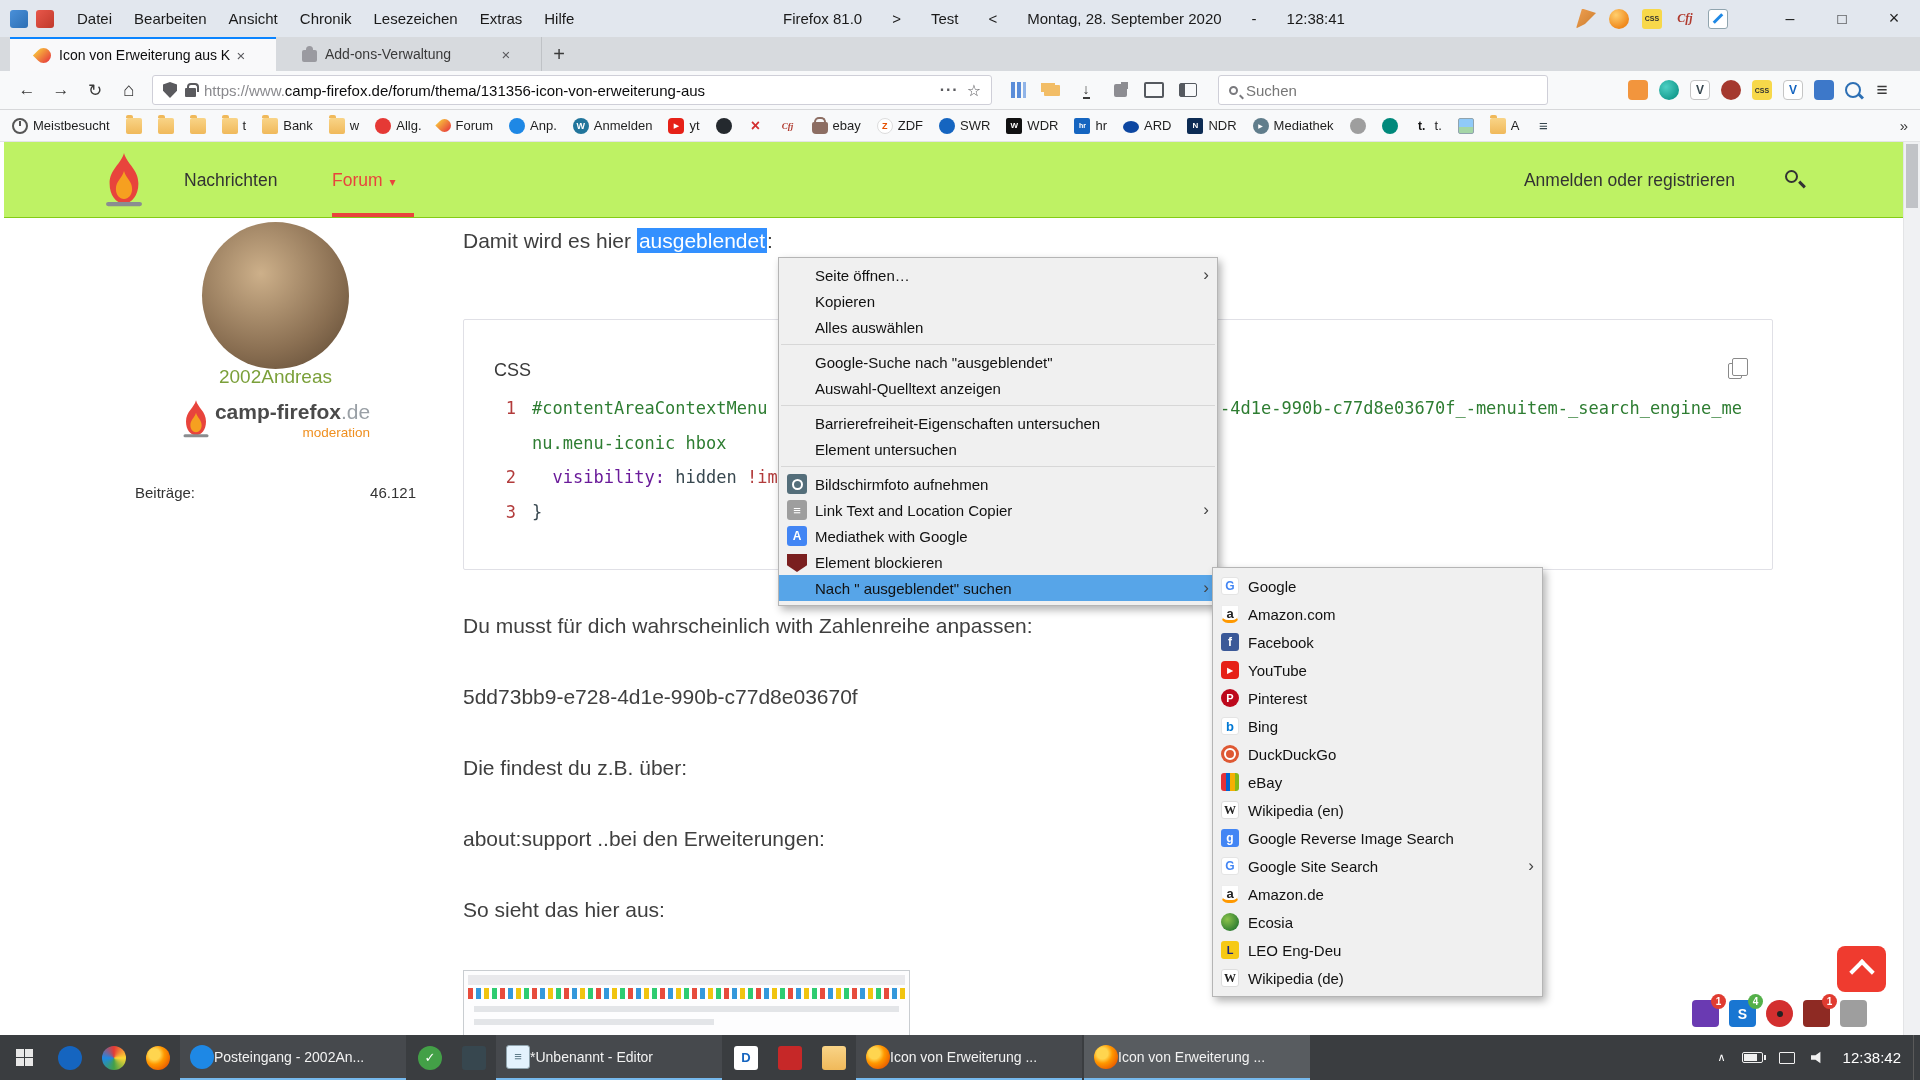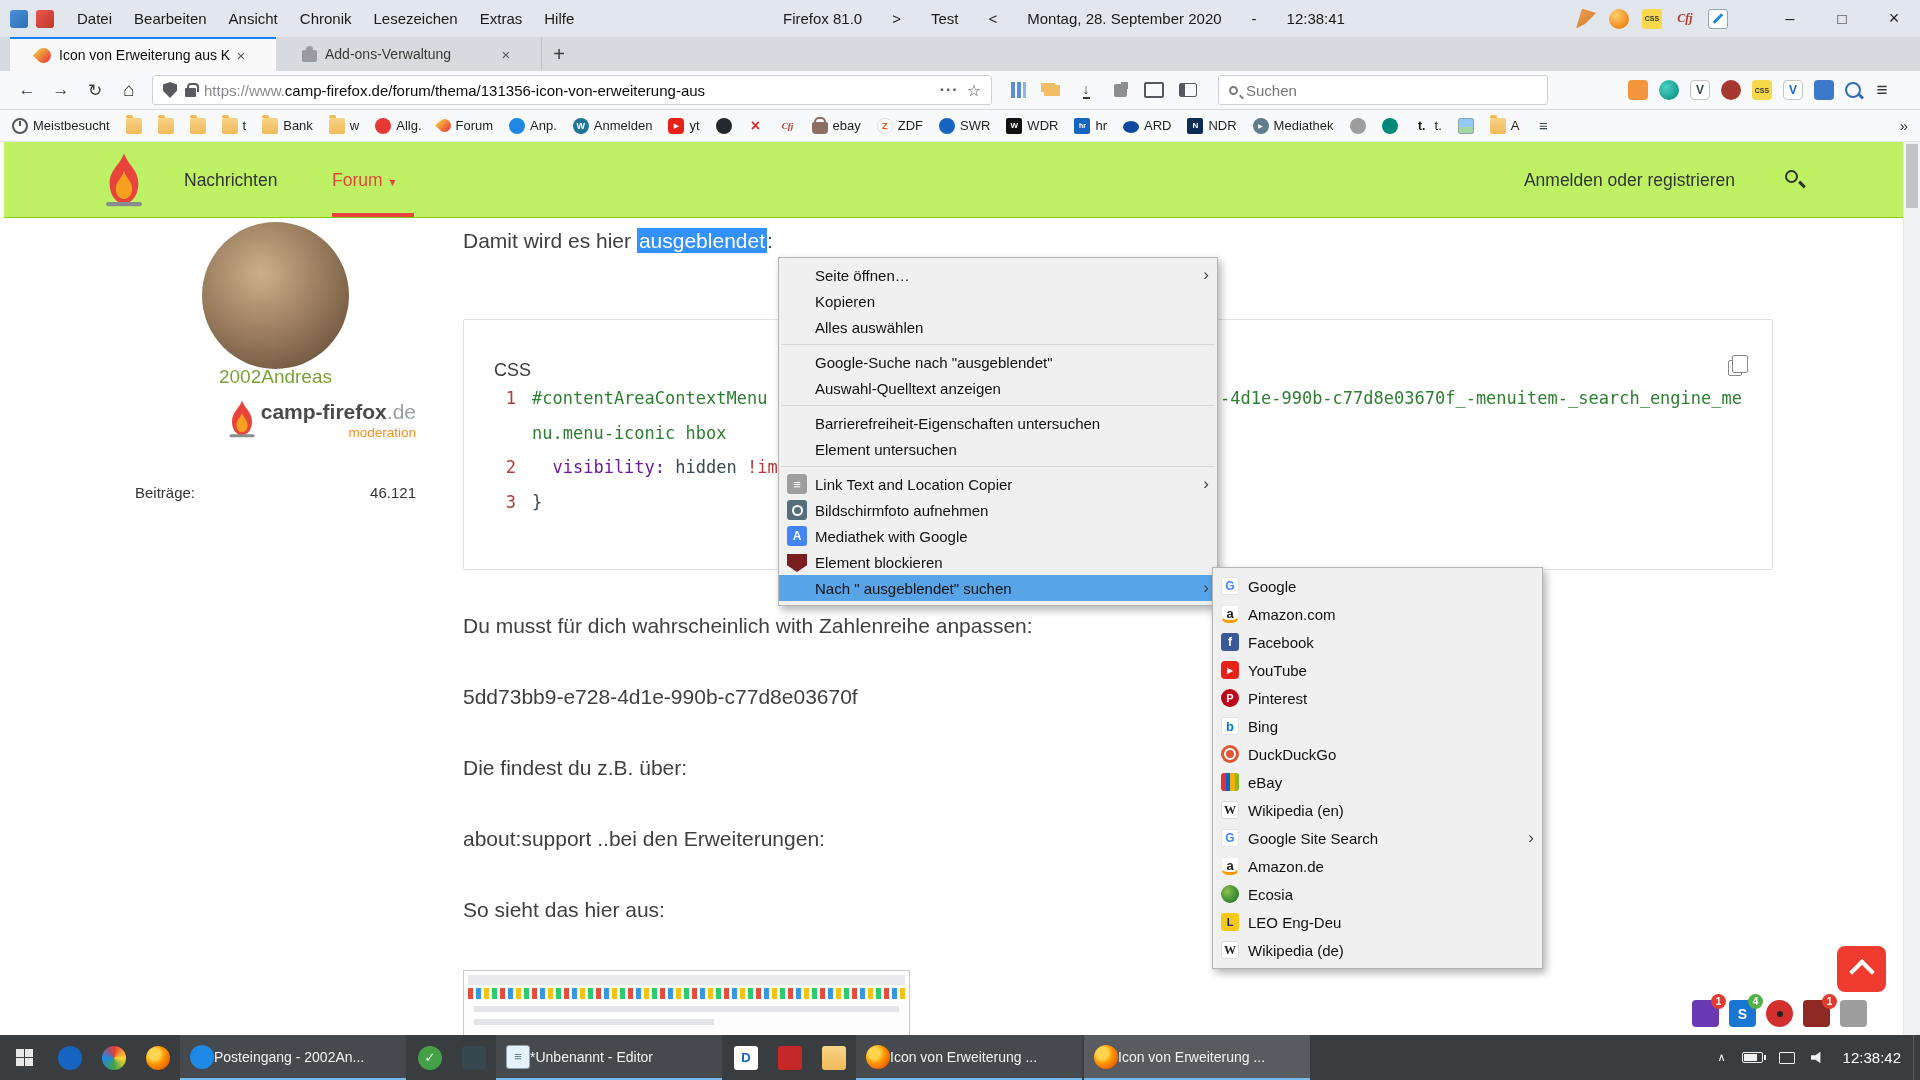--- a/index.html
+++ b/index.html
@@ -140,33 +140,33 @@
   .site-nav.forum{left:328px;color:#e8443c;gap:7px}
   .forum-chev::before{content:"▾";font-size:12px;color:#e8443c}
   .forum-underline{position:absolute;left:328px;bottom:0;width:82px;height:4px;background:#e8443c}
   .site-login{position:absolute;right:189px;top:0;height:76px;display:flex;align-items:center;font-size:17.5px;color:#333}
   .site-search{position:absolute;right:126px;top:28px;width:13px;height:13px;border:2.5px solid #333;border-radius:50%}
   .site-search::after{content:"";position:absolute;left:11px;top:11px;width:8px;height:3px;background:#333;transform:rotate(45deg)}
 
   
   .avatar{position:absolute;left:202px;top:80px;width:147px;height:147px;border-radius:50%;background:radial-gradient(circle at 40% 35%,#cdb08a,#8a6f52 60%,#57432f)}
   .username{position:absolute;left:135px;top:224px;width:281px;text-align:center;font-size:19px;color:#7ba03a}
-  .sig{position:absolute;left:135px;top:258px;width:281px;display:flex;align-items:flex-start;justify-content:flex-end;gap:4px}
+  .sig{position:absolute;left:135px;top:258px;width:281px;display:flex;align-items:flex-start;justify-content:center;gap:4px}
   .sig-flame{width:30px;height:38px;flex:none}
   .sig-main{font-size:21px;font-weight:bold;color:#4a4a4a}
   .sig-tld{font-size:21px;color:#9aa0a6}
   .sig-sub{text-align:right;font-size:13.5px;color:#ef8f1f;margin-top:1px}
   .posts{position:absolute;left:135px;top:342px;width:281px;display:flex;justify-content:space-between;font-size:15px;color:#333}
 
   
   .postcol{position:absolute;left:463px;top:84px;width:1310px}
   .intro{font-size:21px;color:#3f3f3f;line-height:30px}
   .sel{background:#3390ff;color:#fff;padding:1px 2px}
   .codebox{margin-top:63px;border:1px solid #e0e0e6;border-radius:2px;background:#fff;padding:40px 30px 26px;min-height:251px}
-  .codehead{display:flex;justify-content:space-between;margin-bottom:0}
+  .codehead{display:flex;justify-content:space-between;align-items:center;margin-bottom:10px}
   .codelang{font-size:18px;color:#3a3a3a}
   .copy-icon{width:14px;height:16px;border:1.5px solid #8a8a8a;border-radius:2px;position:relative}
   .copy-icon::after{content:"";position:absolute;left:3px;top:-6px;width:14px;height:16px;border:1.5px solid #8a8a8a;border-radius:2px;background:#fff}
   .codeline{display:flex;align-items:baseline;font-family:"DejaVu Sans Mono","Liberation Mono",monospace;font-size:17px;line-height:34.5px;color:#37474f}
   .codeline span{white-space:pre}
   .ln{width:22px;text-align:right;margin-right:16px;color:#b23b3b;flex:none}
   .sp{flex:1}
   .tok-sel{color:#2e7d32}
   .tok-prop{color:#6a1b9a;padding-left:2ch}
   .tok-val{color:#37474f}
@@ -642,30 +642,30 @@
       <div class="cm-item">
         <span class="cm-icon"></span>
         <span class="cm-label">Element untersuchen</span>
         <span class="cm-arrow"></span>
       </div>
       <div class="cm-item" data-type="sep">
         
         
         
       </div>
+      <div class="cm-item" data-icon="screenshot">
+        <span class="cm-icon"></span>
+        <span class="cm-label">Bildschirmfoto aufnehmen</span>
+        <span class="cm-arrow"></span>
+      </div>
       <div class="cm-item" data-sub="true" data-icon="copier">
         <span class="cm-icon"></span>
         <span class="cm-label">Link Text and Location Copier</span>
         <span class="cm-arrow"></span>
       </div>
-      <div class="cm-item" data-icon="screenshot">
-        <span class="cm-icon"></span>
-        <span class="cm-label">Bildschirmfoto aufnehmen</span>
-        <span class="cm-arrow"></span>
-      </div>
       <div class="cm-item" data-icon="translate">
         <span class="cm-icon"></span>
         <span class="cm-label">Mediathek with Google</span>
         <span class="cm-arrow"></span>
       </div>
       <div class="cm-item" data-icon="ublock">
         <span class="cm-icon"></span>
         <span class="cm-label">Element blockieren</span>
         <span class="cm-arrow"></span>
       </div>
@@ -714,20 +714,25 @@
         <span class="se-arrow"></span>
       </div>
       <div class="se-item" data-icon="ebay">
         <span class="se-icon"></span>
         <span class="se-label">eBay</span>
         <span class="se-arrow"></span>
       </div>
       <div class="se-item" data-icon="wikipedia">
         <span class="se-icon"></span>
         <span class="se-label">Wikipedia (en)</span>
+        <span class="se-arrow"></span>
+      </div>
+      <div class="se-item" data-icon="google-image">
+        <span class="se-icon"></span>
+        <span class="se-label">Google Reverse Image Search</span>
         <span class="se-arrow"></span>
       </div>
       <div class="se-item" data-icon="google" data-sub="true">
         <span class="se-icon"></span>
         <span class="se-label">Google Site Search</span>
         <span class="se-arrow"></span>
       </div>
       <div class="se-item" data-icon="amazon">
         <span class="se-icon"></span>
         <span class="se-label">Amazon.de</span>

